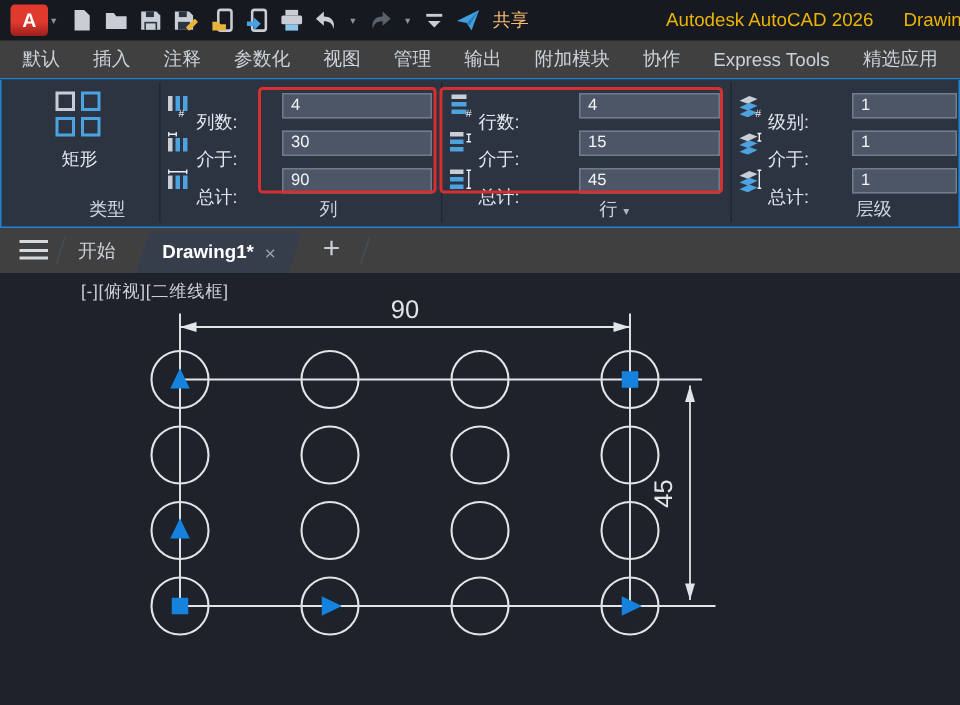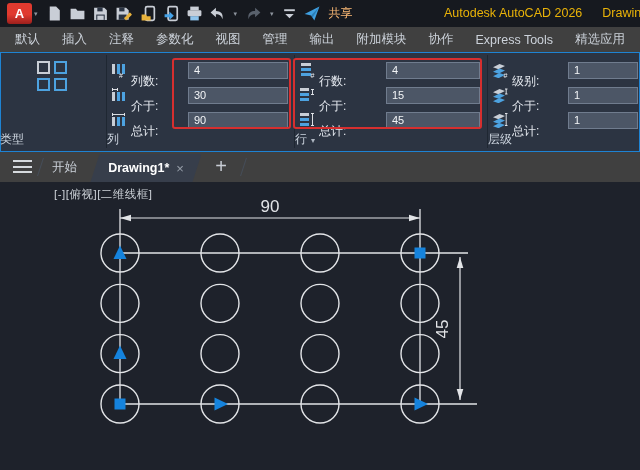--- a/index.html
+++ b/index.html
@@ -27,22 +27,22 @@
     background:#404040; display:flex; align-items:stretch;
     border-bottom:1px solid #1e83d3; padding-left:4px; }
   .rtab { font-size:12.5px; color:#ccd2da; padding:0 11px; display:flex;
     align-items:center; white-space:nowrap; }
   
   .ribbon { position:absolute; left:0; top:53px; width:640px; height:99px;
     background:#2c3442;
     box-shadow:inset 1px 0 0 #1e83d3, inset -1px 0 0 #1e83d3, inset 0 -1px 0 #1e83d3; }
   .panel { position:absolute; top:0; height:99px; }
   .panel-sep { position:absolute; top:2px; height:93px; width:1px; background:#1f2732; }
-  .pcaption { position:absolute; left:0; right:0; bottom:4px; 
-    font-size:12px; color:#ced6e0; }
+  .pcaption { position:absolute; left:0; right:0; bottom:4px; text-align:center;
+    font-size:12px; color:#ced6e0;padding-left:37px; }
   .pcaption .dd { font-size:8px; color:#aeb6c2; margin-left:4px; }
   
   .type-btn { position:absolute; left:0; top:8px; width:106px; text-align:center; }
   .sq-grid { width:32px; height:32px; margin:0 auto; display:grid;
     grid-template-columns:13px 13px; grid-template-rows:13px 13px; gap:4px; }
   .sq { border:2px solid #4da2e0; }
   .sq.gray { border-color:#c9ced6; }
   .type-btn .blabel { display:block; margin-top:5px; font-size:12px; color:#e4e8ee; }
   
   .frow { position:absolute; left:4px; display:flex; align-items:center; height:18px; }
@@ -186,20 +186,21 @@
 <div class="ribbon">
 
   <div class="panel panel-type" style="left:0;width:106px;">
     <div class="type-btn">
       <div class="sq-grid">
         <div class="sq gray"></div>
           <div class="sq"></div>
           <div class="sq"></div>
           <div class="sq"></div>
       </div>
+      <span class="blabel">矩形</span>
     </div>
     <div class="pcaption">类型</div>
   </div>
   <div class="panel-sep" style="left:106px;"></div>
 
   <div class="panel panel-columns" style="left:107px;width:187px;">
     <div class="frow r1">
       <span class="ficon"><svg width="16" height="16" viewBox="0 0 16 16">
             <rect x="1" y="2" width="3" height="10" fill="#c9ced6"></rect>
             <rect x="6" y="2" width="3" height="10" fill="#4da2e0"></rect>

